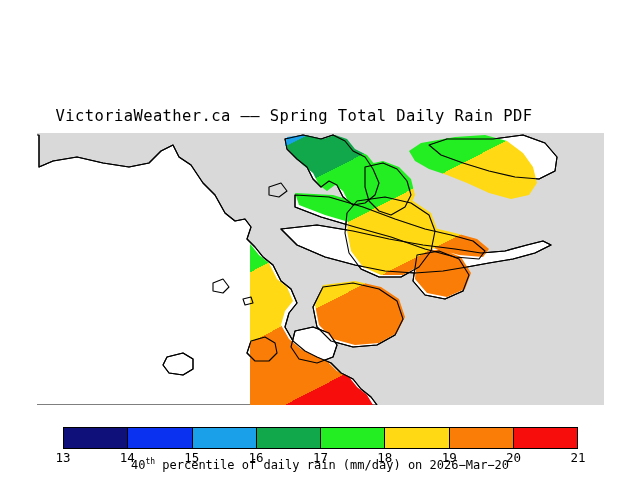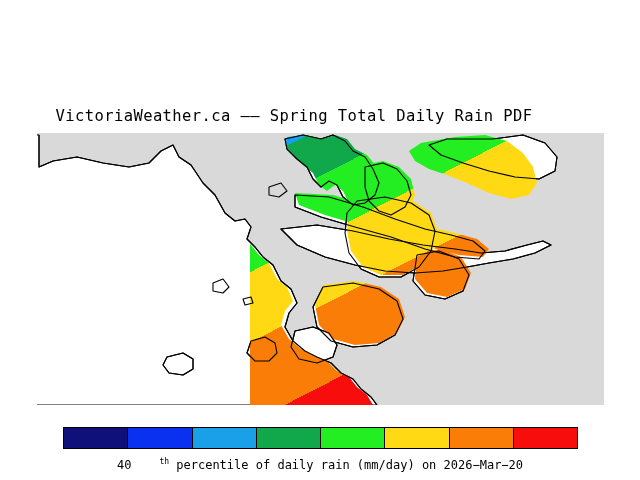--- a/index.html
+++ b/index.html
@@ -90,21 +90,20 @@
     text-align: center;
     font-family: "DejaVu Sans Mono", monospace;
     font-size: 12px;
     color: #000000;
     white-space: pre;
   }
   #colorbar-caption sup {
     font-size: 8px;
     vertical-align: super;
     line-height: 0;
-    padding-left: 28px;
   }
 </style>
 </head>
 <body>
 
 <div id="map-title">VictoriaWeather.ca —— Spring Total Daily Rain PDF</div>
 
 <div id="map-panel">
   <svg id="map-svg" viewBox="0 0 567 272" preserveAspectRatio="none">
 
@@ -274,15 +273,26 @@
   <div id="colorbar">
     <div class="cb-band" style="background:#10107a"></div>
     <div class="cb-band" style="background:#0a30f0"></div>
     <div class="cb-band" style="background:#19a0e8"></div>
     <div class="cb-band" style="background:#10a84a"></div>
     <div class="cb-band" style="background:#22ee22"></div>
     <div class="cb-band" style="background:#ffd914"></div>
     <div class="cb-band" style="background:#fa7d08"></div>
     <div class="cb-band" style="background:#f80d0d"></div>
   </div>
+  <div id="colorbar-ticks">
+    <span class="cb-tick" style="left:0%">13</span>
+    <span class="cb-tick" style="left:12.5%">14</span>
+    <span class="cb-tick" style="left:25%">15</span>
+    <span class="cb-tick" style="left:37.5%">16</span>
+    <span class="cb-tick" style="left:50%">17</span>
+    <span class="cb-tick" style="left:62.5%">18</span>
+    <span class="cb-tick" style="left:75%">19</span>
+    <span class="cb-tick" style="left:87.5%">20</span>
+    <span class="cb-tick" style="left:100%">21</span>
+  </div>
 </div>
 
 <div id="colorbar-caption"><span>40</span><sup>th</sup><span> percentile of daily rain (mm/day) on 2026−Mar−20</span></div>
 
 </body></html>

